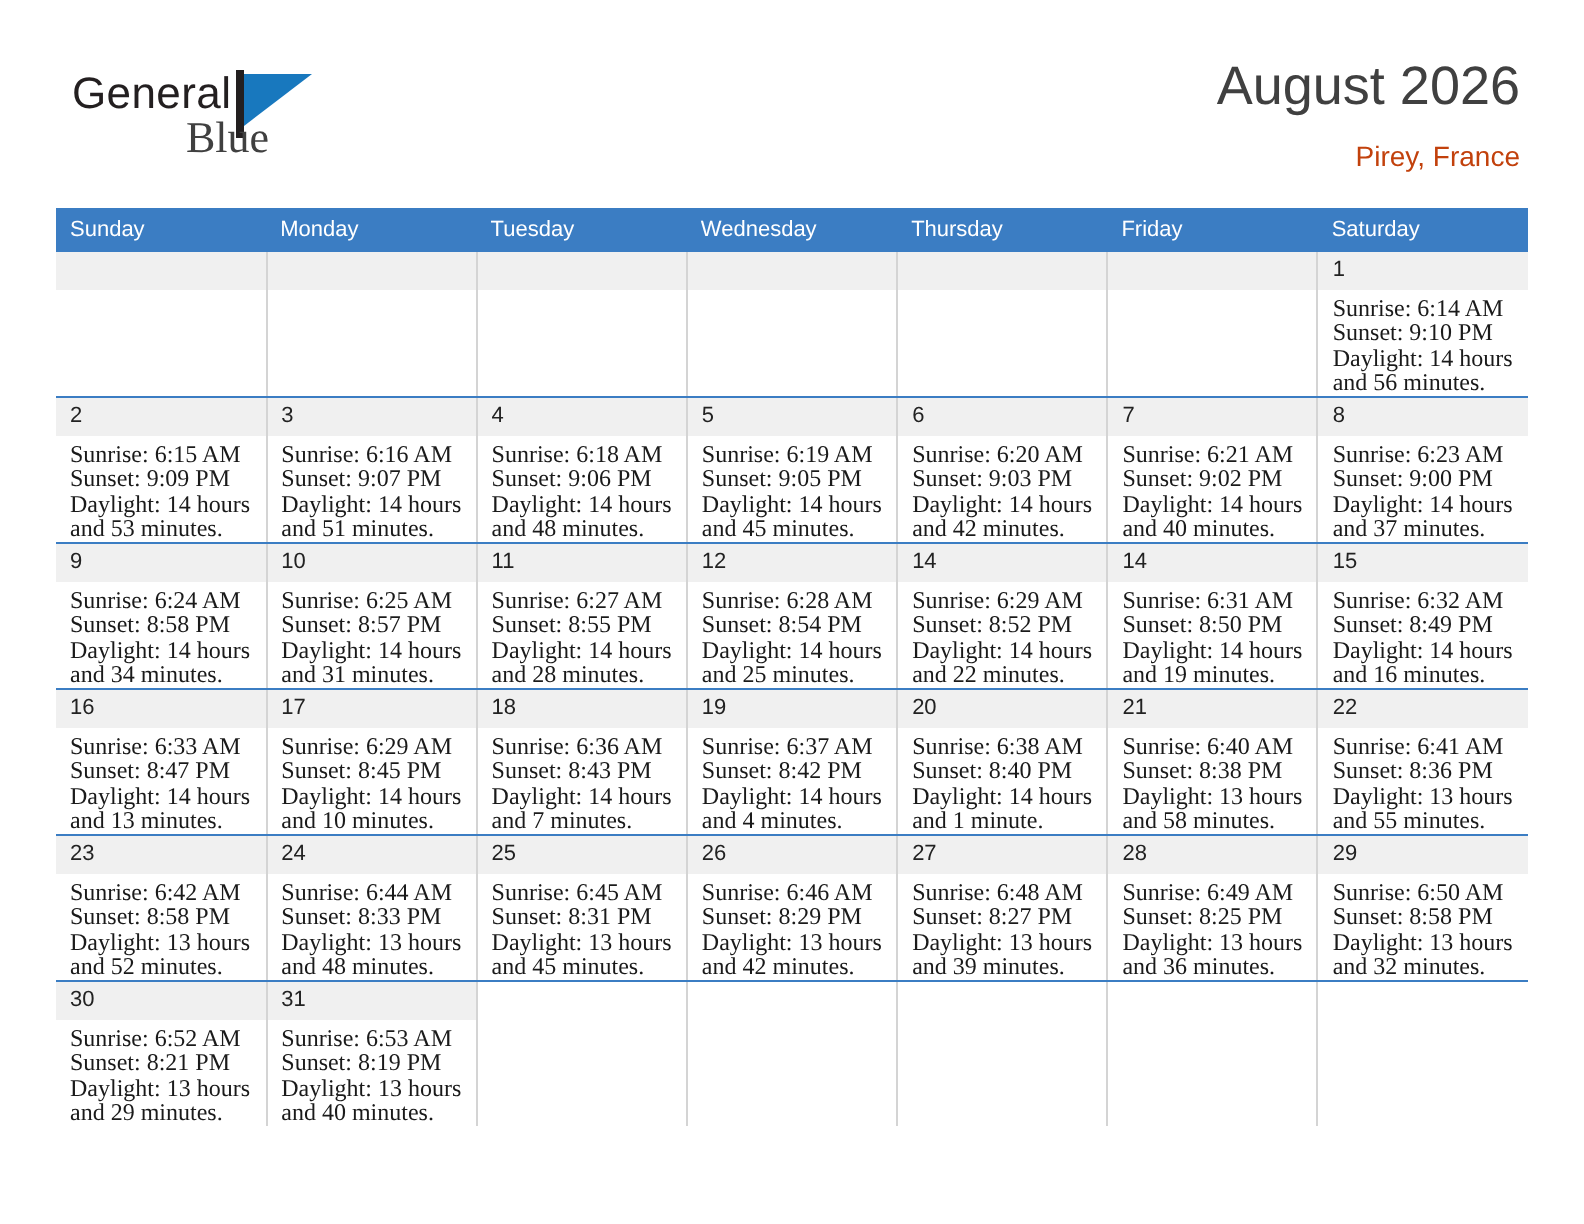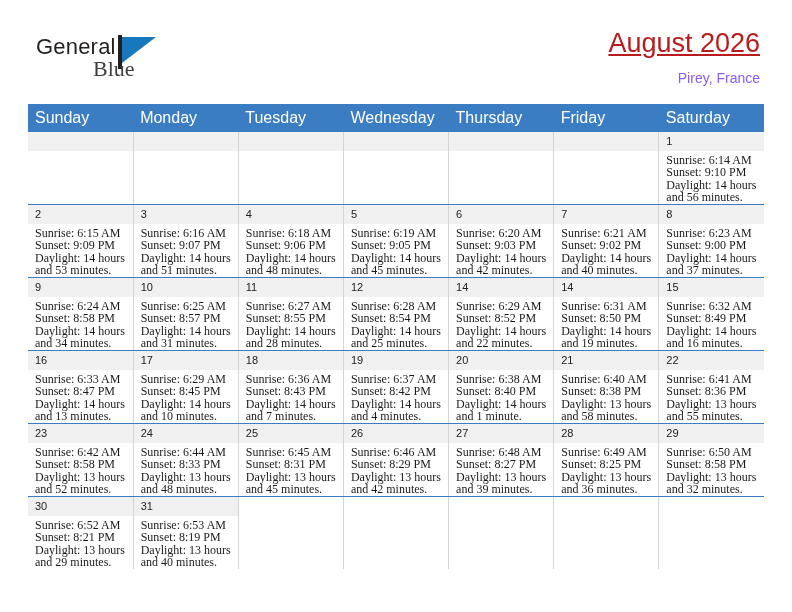--- a/index.html
+++ b/index.html
@@ -80,47 +80,46 @@
 
   .title-block {
     position: absolute;
     right: 4px;
     top: 0;
     text-align: right;
   }
   .cal-title {
     font-size: 27px;
     line-height: 34px;
-    color: #b91c1c;
+    color: #404040;
     font-weight: normal;
     margin: 0;
     white-space: nowrap;
-    text-decoration: underline;
   }
   .cal-subtitle {
     font-size: 14px;
     line-height: 20px;
-    color: #8b5cf6;
+    color: #c2410c;
     margin: 8px 0 0 0;
     white-space: nowrap;
   }
 
   
   .calendar {
     position: absolute;
     left: 28px;
     top: 104px;
     width: 736px;
     border-collapse: collapse;
     table-layout: fixed;
   }
   .calendar th {
     background: #3b7dc3;
     color: #ffffff;
-    font-size: 16px;
+    font-size: 11px;
     font-weight: normal;
     text-align: left;
     padding: 5px 0 5px 7px;
     height: 12px;
     border: none;
   }
   .calendar td {
     vertical-align: top;
     padding: 0;
     border-left: 1px solid #d4d4d4;

